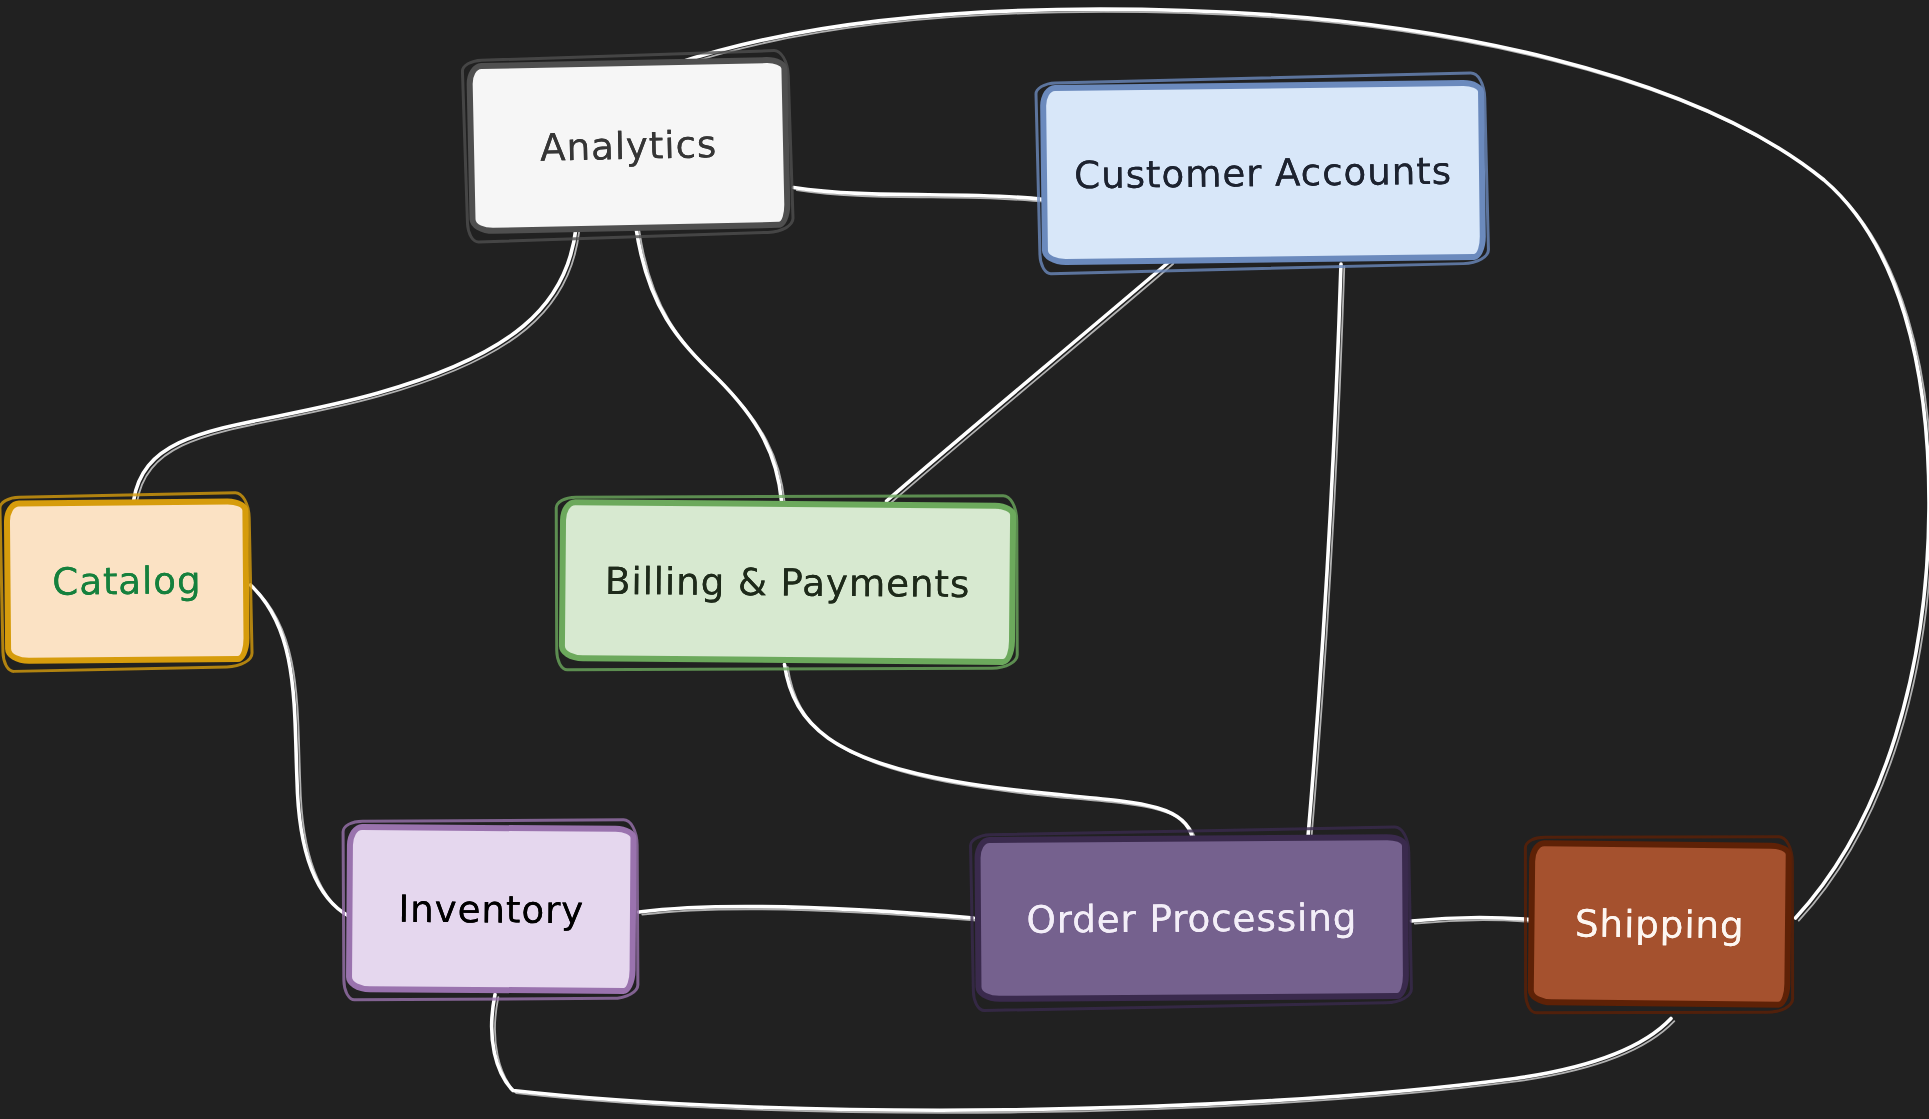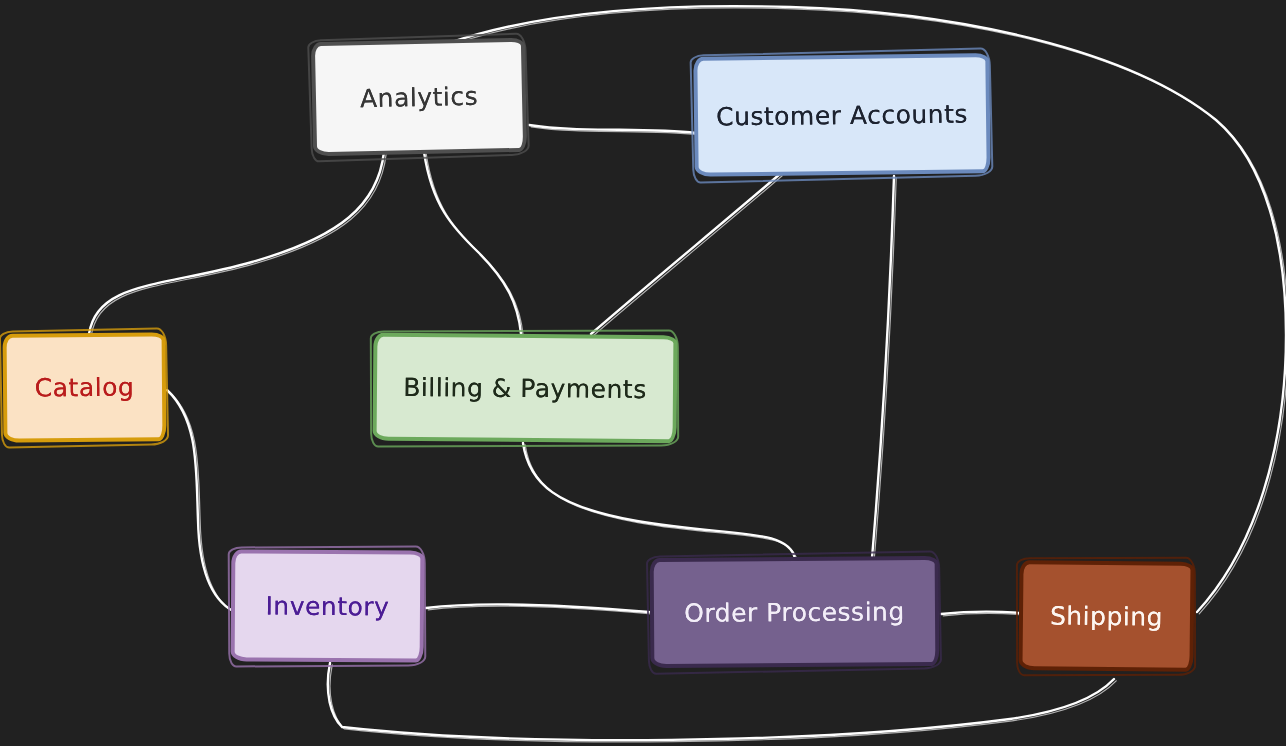--- a/index.html
+++ b/index.html
@@ -75,29 +75,29 @@
 
   <div class="node n-analytics" style="background: rgb(246, 246, 246); color: rgb(79, 79, 79);">
     <span class="label" style="color: rgb(54, 54, 54);">Analytics</span>
   </div>
 
   <div class="node n-customer-accounts" style="background: rgb(216, 231, 249); color: rgb(107, 138, 189);">
     <span class="label" style="color: rgb(29, 35, 48);">Customer Accounts</span>
   </div>
 
   <div class="node n-catalog" style="background: rgb(251, 226, 196); color: rgb(214, 156, 12);">
-    <span class="label" style="color: #b91c1c;">Catalog</span>
+    <span class="label" style="color: #15803d;">Catalog</span>
   </div>
 
   <div class="node n-billing-payments" style="background: rgb(215, 233, 208); color: rgb(108, 169, 92);">
     <span class="label" style="color: rgb(30, 42, 26);">Billing &amp; Payments</span>
   </div>
 
   <div class="node n-inventory" style="background: rgb(229, 215, 238); color: rgb(154, 115, 174);">
-    <span class="label" style="color: #4c1d95;">Inventory</span>
+    <span class="label" style="color: #000000;">Inventory</span>
   </div>
 
   <div class="node n-order-processing" style="background: rgb(117, 97, 142); color: rgb(58, 42, 77);">
     <span class="label" style="color: rgb(243, 238, 248);">Order Processing</span>
   </div>
 
   <div class="node n-shipping" style="background: rgb(165, 81, 46); color: rgb(94, 33, 6);">
     <span class="label" style="color: rgb(253, 246, 241);">Shipping</span>
   </div>
 

